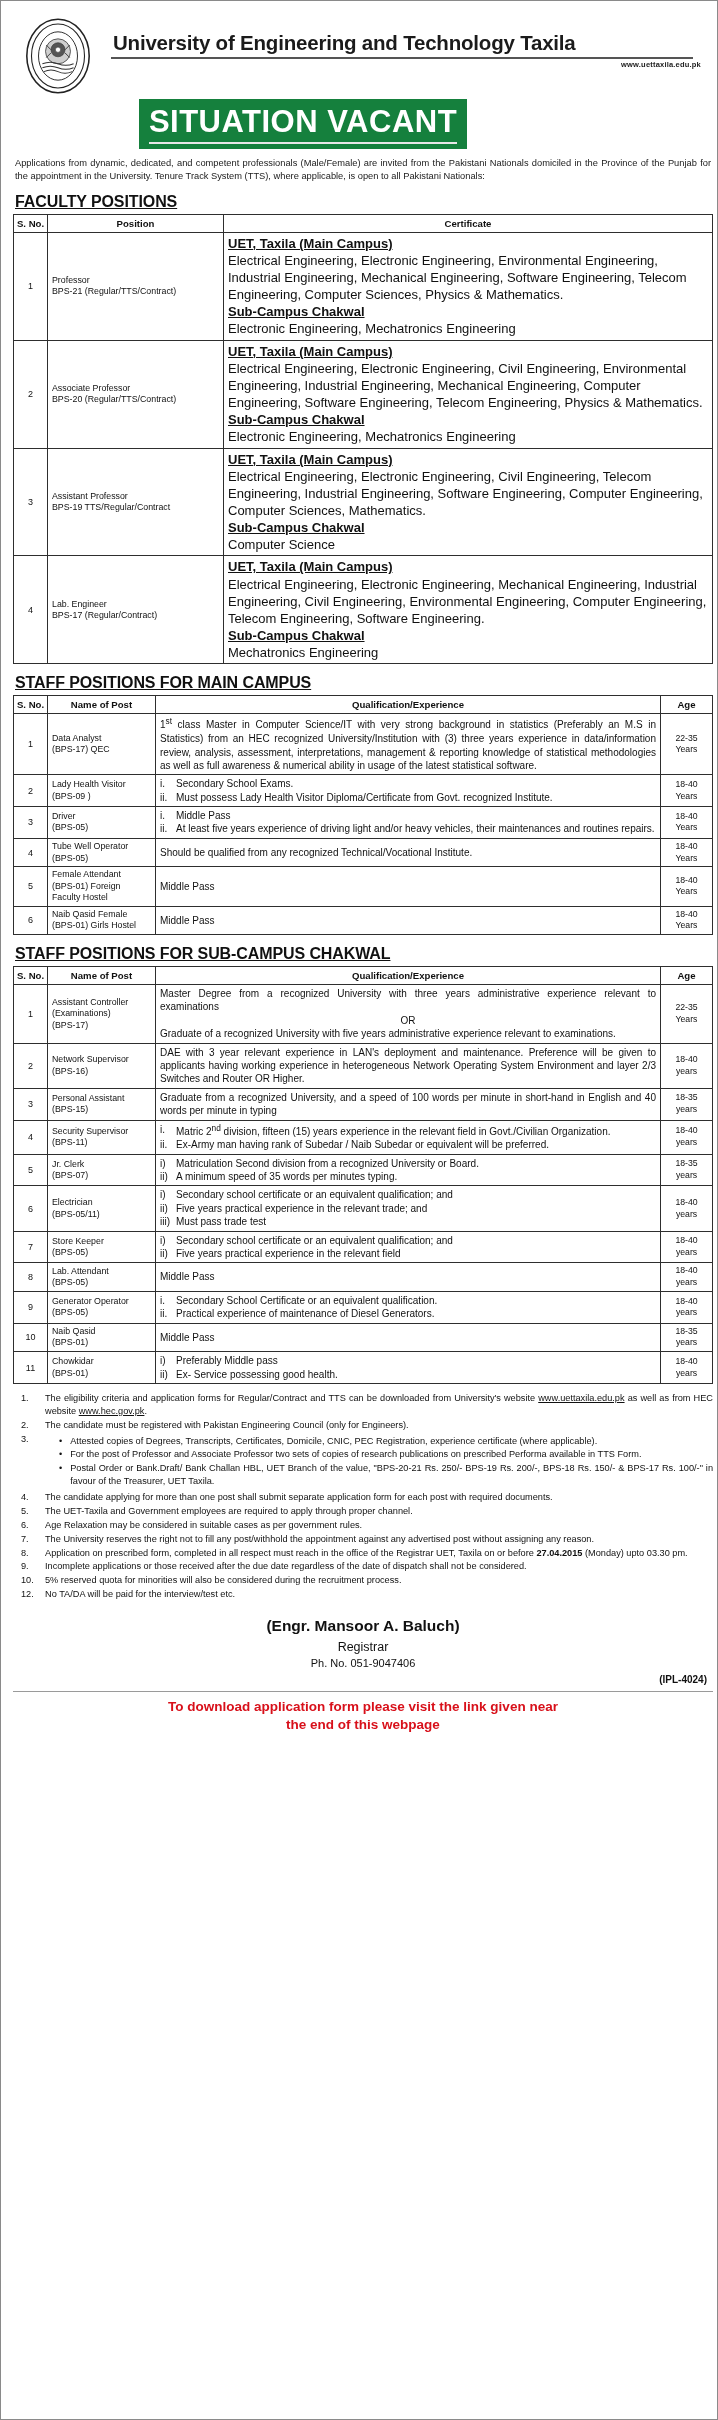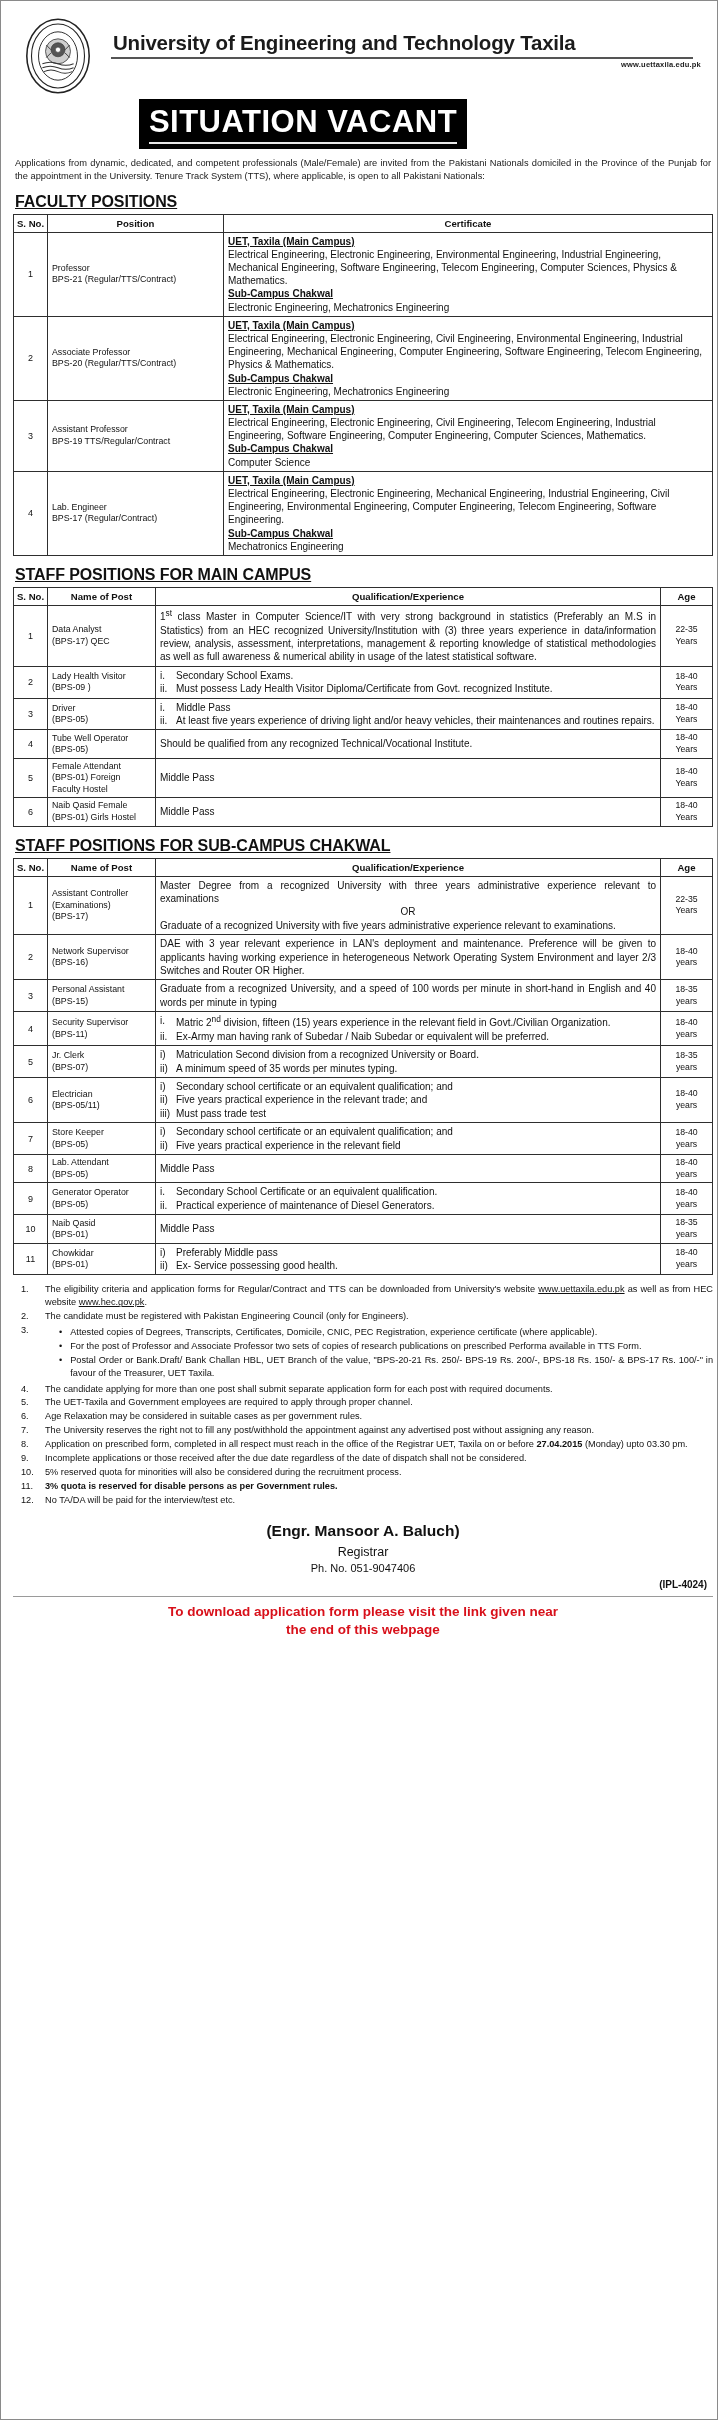--- a/index.html
+++ b/index.html
@@ -54,21 +54,21 @@
     font-weight: bold;
     color: #222;
     padding-right: 12px;
     letter-spacing: 0.2px;
   }
   .vacant-wrap {
     margin: 4px 0 0 126px;
     width: 328px;
   }
   .vacant-bar {
-    background: #000000;
+    background: #15803d;
     color: #fff;
     text-align: center;
     font-size: 31px;
     font-weight: bold;
     letter-spacing: 0.5px;
     padding: 5px 8px 9px 8px;
     position: relative;
   }
   .vacant-bar .underline {
     position: absolute;
@@ -110,21 +110,21 @@
     vertical-align: middle;
   }
   table.t th {
     text-align: center;
     font-weight: bold;
     font-size: 9.6px;
     padding: 3px 2px;
   }
   td.sno { text-align: center; font-size: 9px; }
   td.pos { font-size: 8.8px; line-height: 1.3; }
-  td.dept { line-height: 1.32; font-size: 10px; }
+  td.dept { line-height: 1.32; font-size: 13px; }
   td.qual { line-height: 1.34; font-size: 10px; text-align: justify; }
   td.age { text-align: center; font-size: 8.7px; line-height: 1.35; }
   .camp { font-weight: bold; text-decoration: underline; display:block; }
   .dept-line { display:block; }
 
   
   ul.q { margin: 0; padding: 0; list-style: none; }
   ul.q li {
     display: flex;
     gap: 5px;
@@ -675,26 +675,20 @@
           <div><span>Incomplete applications or those received after the due date regardless of the date of dispatch shall not be considered.</span></div>
         </div>
       </li>
       <li>
         <span class="num">10.</span>
         <div class="body">
           <div><span>5% reserved quota for minorities will also be considered during the recruitment process.</span></div>
         </div>
       </li>
       <li>
-        <span class="num">11.</span>
-        <div class="body">
-          <div><span class="bold">3% quota is reserved for disable persons as per Government rules.</span></div>
-        </div>
-      </li>
-      <li>
         <span class="num">12.</span>
         <div class="body">
           <div><span>No TA/DA will be paid for the interview/test etc.</span></div>
         </div>
       </li>
     </ol>
 
   <div class="sig">
     <div class="name">(Engr. Mansoor A. Baluch)</div>
     <div class="role">Registrar</div>

